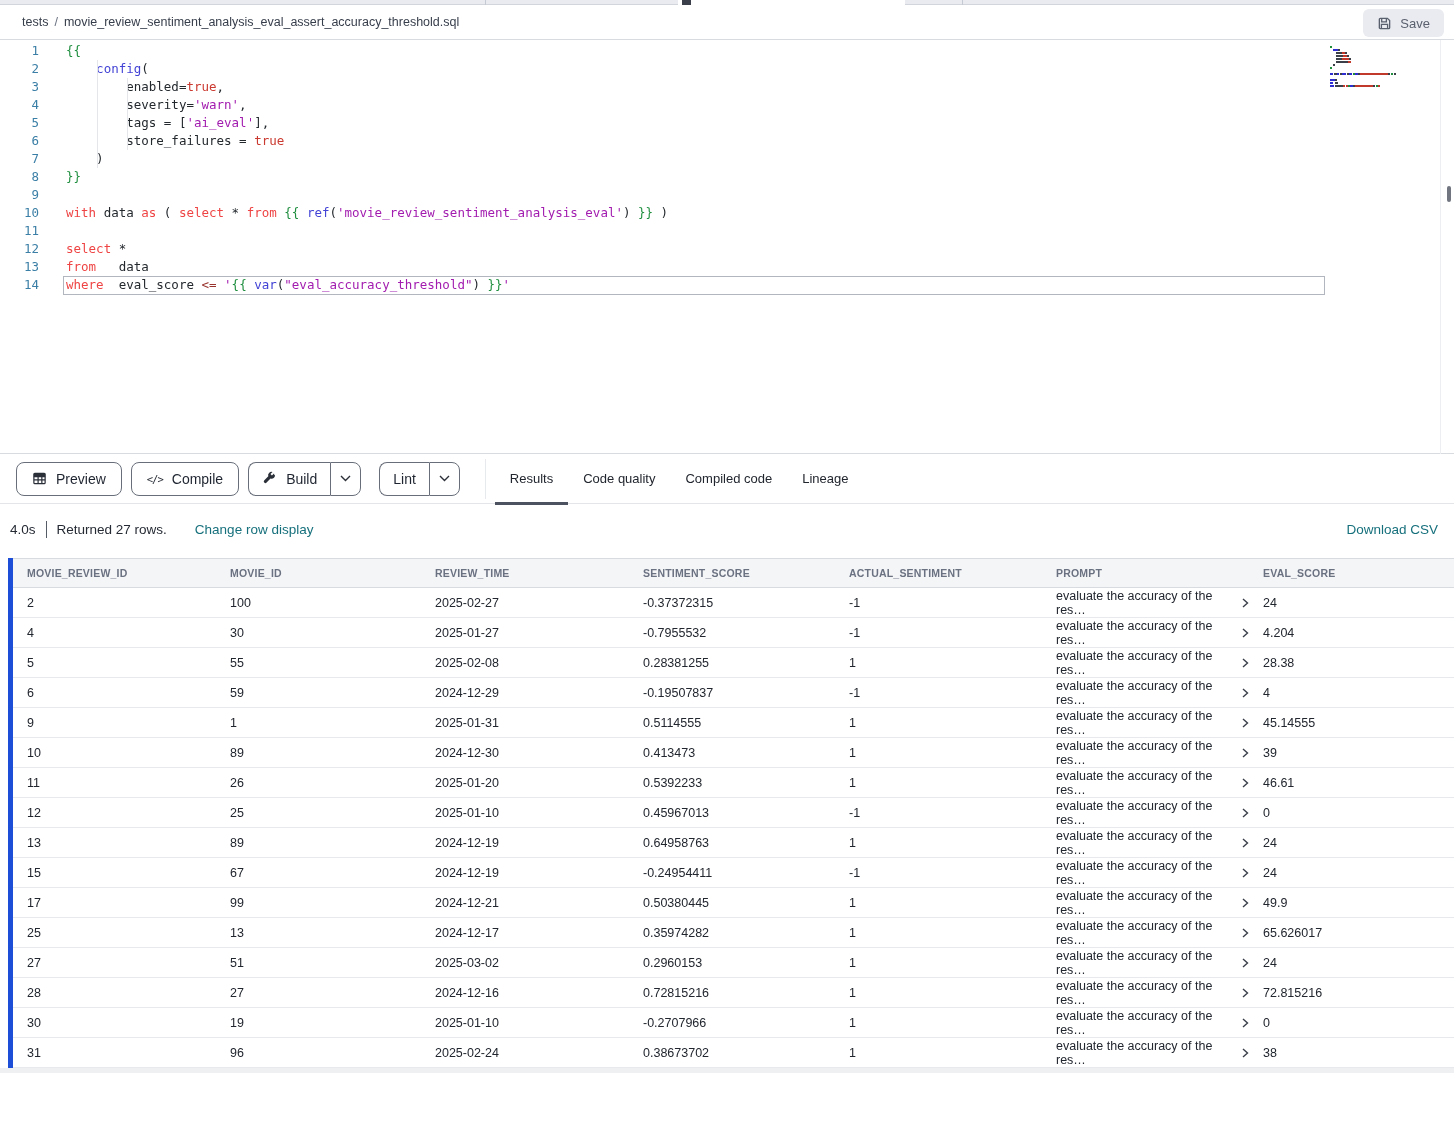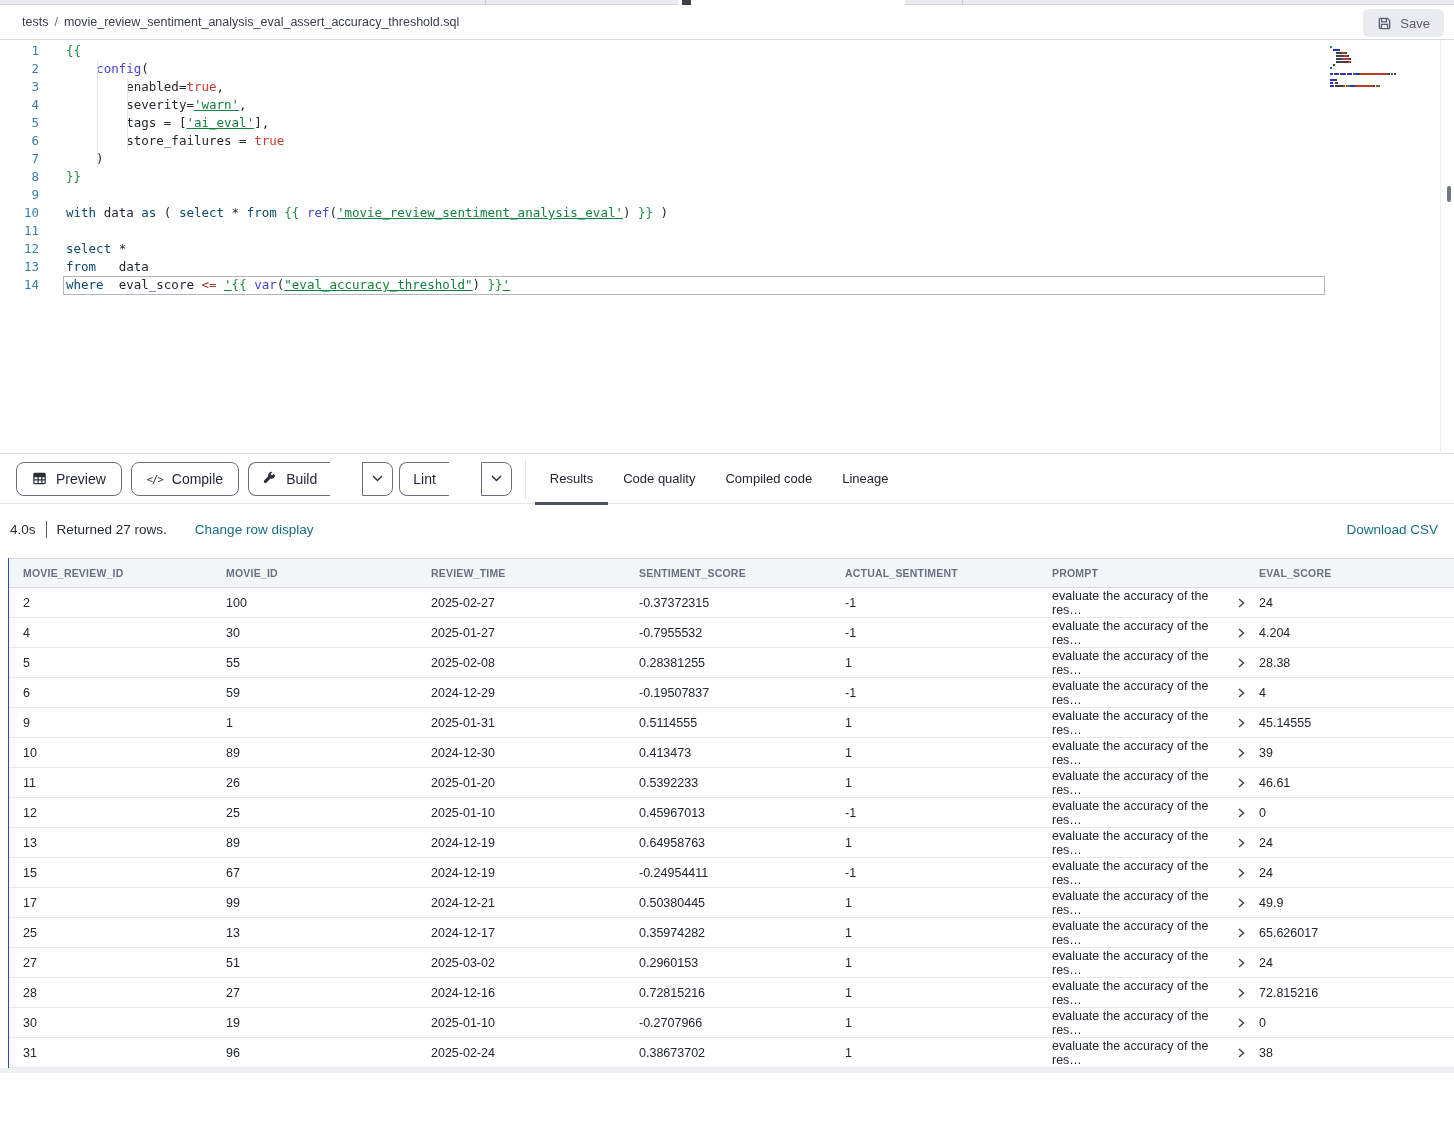--- a/index.html
+++ b/index.html
@@ -17,58 +17,58 @@
   .breadcrumb .sep { color:#6a7180; }
   .save-button { position:absolute; right:10px; top:4px; height:28px; background:#e9ebf0; border:none; border-radius:6px; display:flex; align-items:center; gap:8px; padding:0 14px; font-size:13px; color:#5a606e; font-family:"Liberation Sans", sans-serif; cursor:pointer; }
   .save-button svg { display:block; }
 
   
   .editor { position:relative; height:414px; border-bottom:1px solid #d8dbe0; font-family:"DejaVu Sans Mono", monospace; font-size:12.5px; line-height:18px; padding-top:2px; background:#fff; }
   .code-line { display:flex; height:18px; white-space:pre; }
   .gutter { width:39px; text-align:right; color:#3b7fa6; flex:0 0 39px; }
   .code { padding-left:27px; }
   .c-p { color:#24292e; }
-  .c-k { color:#0c4a6e; }
+  .c-k { color:#ef4444; }
   .c-f { color:#4343d6; }
-  .c-s { color:#15803d;text-decoration:underline; }
+  .c-s { color:#a21caf; }
   .c-b { color:#cb3a30; }
   .c-o { color:#99342e; }
   .c-j { color:#1e8e3e; }
   .indent-guide { position:absolute; width:1px; background:#e4e6ea; }
   .cursor-line-box { position:absolute; left:63px; top:236px; width:1262px; height:19px; border:1px solid #b2b6bf; pointer-events:none; }
   .minimap { position:absolute; top:6px; right:16px; width:108px; }
   .mm-line { display:flex; height:2px; margin-bottom:1px; }
   .mm-seg { height:2px; flex:0 0 auto; }
   .editor-right-rule { position:absolute; top:0; right:13px; width:1px; height:414px; background:#eceef2; }
   .editor-scrollbar-handle { position:absolute; right:3px; top:146px; width:4px; height:16px; background:#70757f; border-radius:2px; }
 
   
   .toolbar { position:relative; height:50px; border-bottom:1px solid #e3e5e9; display:flex; align-items:center; padding-left:16px; }
   .btn, .split-main, .split-chev { font-family:"Liberation Sans", sans-serif; background:#fff; border:1px solid #696f7a; color:#1f2530; font-size:14px; height:34px; display:inline-flex; align-items:center; cursor:pointer; }
   .btn { border-radius:8px; gap:9px; padding:0 15px; margin-right:9px; }
-  .split { display:inline-flex; margin-right:6px;gap:32px; }
+  .split { display:inline-flex; margin-right:18px; }
   .split-main { border-radius:8px 0 0 8px; gap:9px; padding:0 13px; border-right:none; }
   .split-chev { border-radius:0 8px 8px 0; width:31px; justify-content:center; }
   .btn svg, .split-main svg, .split-chev svg { display:block; }
   .code-glyph { font-family:"DejaVu Sans Mono", monospace; font-size:10.5px; color:#2a2f38; letter-spacing:-1px; }
   .toolbar-divider { width:1px; height:40px; background:#e7e9ed; margin:0 0 0 7px; }
 
   .tabs { display:flex; height:50px; margin-left:9px; }
   .tab { position:relative; padding:0 15px; display:flex; align-items:center; font-size:13px; color:#22262e; cursor:pointer; }
   .tab.active::after { content:""; position:absolute; left:0; right:0; bottom:-1px; height:3px; background:#4c5260; }
 
   
   .results-bar { height:50px; display:flex; align-items:center; padding:0 10px; font-size:13.5px; color:#252a33; }
   .results-bar .vbar { width:1px; height:17px; background:#565c66; margin:0 10px; }
   .link { color:#16707c; cursor:pointer; }
   .change-row { margin-left:28px; }
   .download-csv { margin-left:auto; padding-right:6px;text-align:center; }
 
   
-  .table-area { margin-left:8px; border-left:1px solid #1d4ed8; margin-top:4px; }
+  .table-area { margin-left:8px; border-left:5px solid #1d4ed8; margin-top:4px; }
   table { border-collapse:collapse; width:1446px; table-layout:fixed; }
   thead th { height:29px; background:#f4f5f7; border-top:1px solid #d8dbe0; border-bottom:1px solid #d8dbe0; font-size:10.5px; font-weight:bold; color:#6a7180; text-align:left; padding-left:14px; letter-spacing:.2px; }
   tbody td { height:30px; border-bottom:1px solid #e7e9ed; font-size:12.5px; color:#22262e; padding-left:14px; }
   td.prompt-cell .pwrap { display:flex; align-items:center; gap:7px; }
   .prompt-chevron { flex:0 0 auto; cursor:pointer; display:flex; }
   .bottom-strip { height:5px; background:#eef0f2; width:100%; }
 </style>
 </head>
 <body>
 

